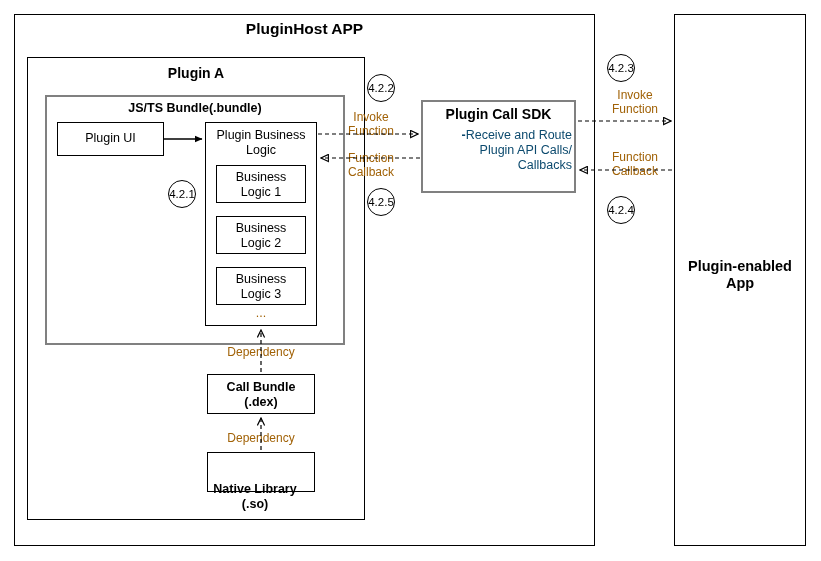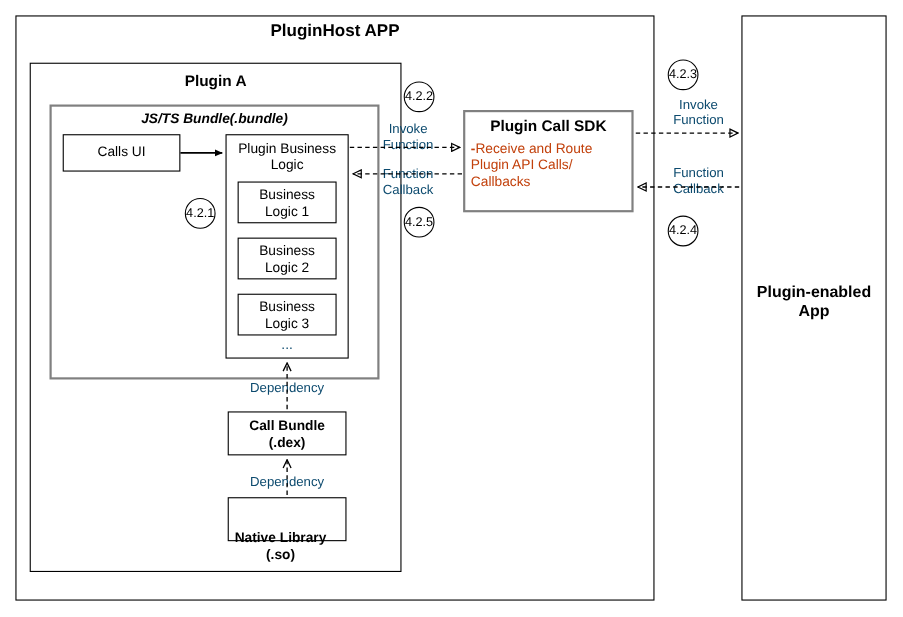--- a/index.html
+++ b/index.html
@@ -20,21 +20,21 @@
   .b-gray{ border:2px solid #808080; }
   .b-thin{ border:1.3px solid #000000; }
 
   .lbl{
     position:absolute;
     text-align:center;
     line-height:1.18;
     white-space:pre-line;
     color:#000000;
   }
-  .t-gray{ color:#0c4a6e; }
+  .t-gray{ color:#a16207; }
 
   
   .s-host{ font-size:15.5px; font-weight:bold; }
   .s-plugina{ font-size:14px; font-weight:bold; }
   .s-bundle{ font-size:12.5px; font-weight:bold; }
   .s-node{ font-size:12.5px; }
   .s-nodeb{ font-size:12.5px; font-weight:bold; }
   .s-sdk{ font-size:14px; font-weight:bold; }
   .s-sdkbody{ font-size:12.5px; }
   .s-edge{ font-size:12px; }
@@ -53,38 +53,38 @@
     color:#000000;
     box-sizing:border-box;
     text-align:center;
   }
 
   svg.overlay{
     position:absolute; left:0; top:0;
     width:821px; height:561px;
     pointer-events:none;
   }
-  .sdkbody{ position:absolute; text-align:left; line-height:1.2; color:#c2410c; }
+  .sdkbody{ position:absolute; text-align:right; line-height:1.2; color:#0c4a6e; }
 </style>
 </head>
 <body>
 
 <div id="canvas">
 
   <div class="box b-black" style="left:14px; top:14px; width:581px; height:532px;"></div>
   <div class="lbl s-host" style="left:14px; top:20px; width:581px;">PluginHost APP</div>
 
   <div class="box b-black" style="left:27px; top:57px; width:338px; height:463px;"></div>
   <div class="lbl s-plugina" style="left:27px; top:65px; width:338px;">Plugin A</div>
 
   <div class="box b-gray" style="left:45px; top:95px; width:300px; height:250px;"></div>
-  <div class="lbl s-bundle" style="left:45px; top:101px; width:300px;font-style:italic;">JS/TS Bundle(.bundle)</div>
+  <div class="lbl s-bundle" style="left:45px; top:101px; width:300px;">JS/TS Bundle(.bundle)</div>
 
   <div class="box b-thin" style="left:57px; top:122px; width:107px; height:34px;"></div>
-  <div class="lbl s-node" style="left:57px; top:131px; width:107px;">Calls UI</div>
+  <div class="lbl s-node" style="left:57px; top:131px; width:107px;">Plugin UI</div>
 
   <div class="box b-thin" style="left:205px; top:122px; width:112px; height:204px;"></div>
   <div class="lbl s-node" style="left:203px; top:128px; width:116px;">Plugin Business
 Logic</div>
 
   <div class="box b-thin" style="left:216px; top:165px; width:90px; height:38px;"></div>
   <div class="lbl s-node" style="left:216px; top:170px; width:90px;">Business
 Logic 1</div>
 
   <div class="box b-thin" style="left:216px; top:216px; width:90px; height:38px;"></div>

